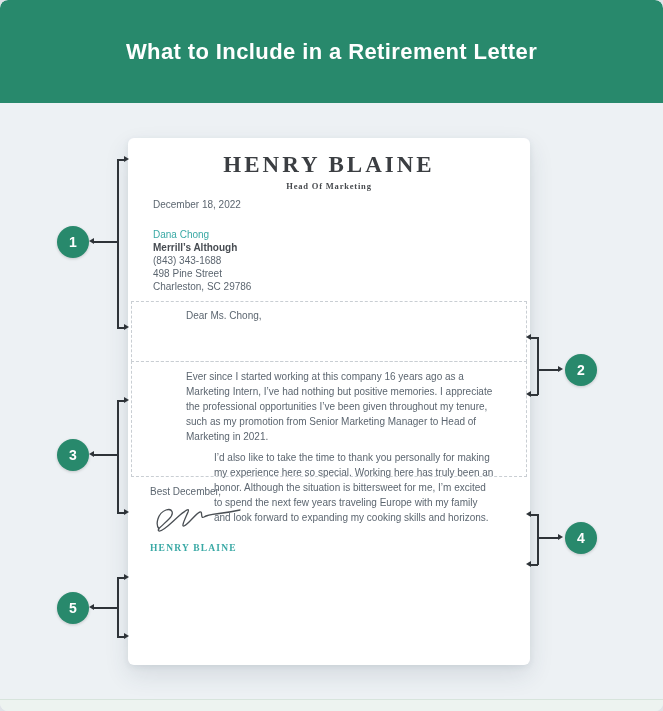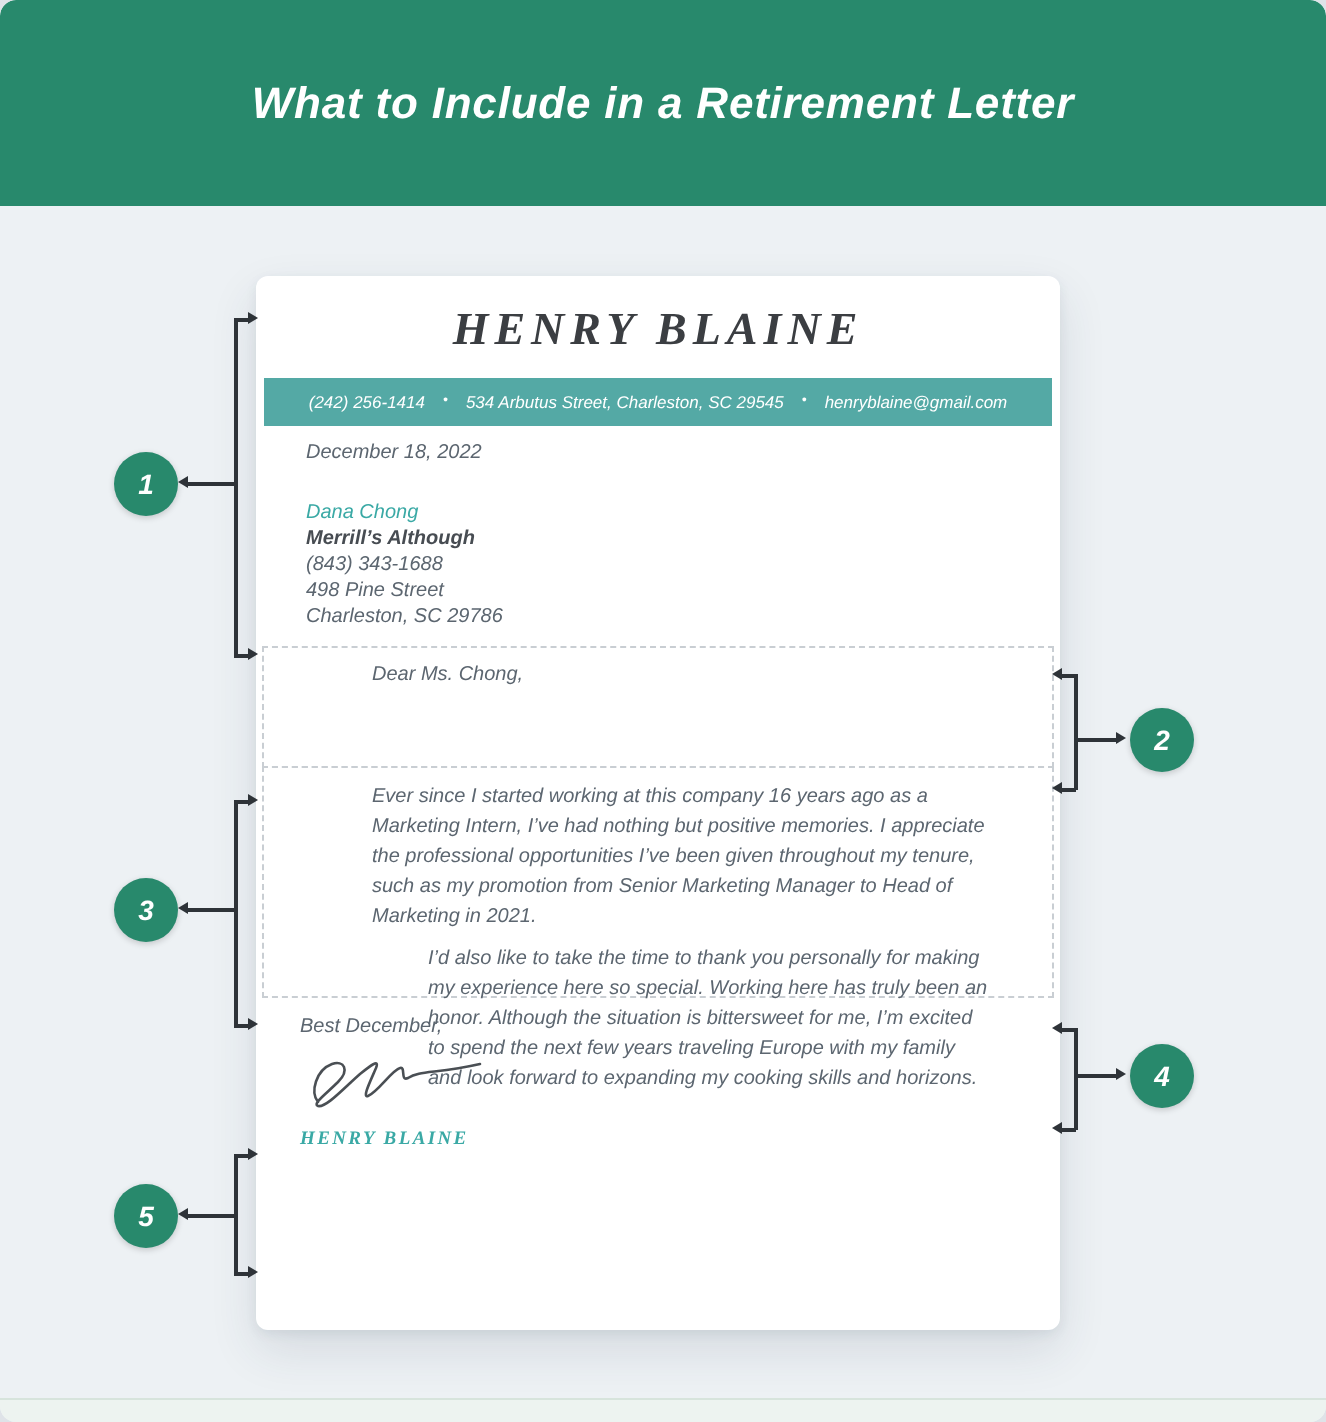--- a/index.html
+++ b/index.html
@@ -1,20 +1,19 @@
 <!DOCTYPE html>
 <html><head>
 <meta charset="utf-8">
 <style>
   html,body{margin:0;padding:0;background:#dfe3e8;}
   .page{
     position:relative;width:663px;height:711px;margin:0 auto;
     background:#edf1f4;border-radius:8px;overflow:hidden;
     font-family:"Liberation Sans",sans-serif;
-    font-style:italic;
   }
   
   .banner{
     height:103px;background:#28896c;border-radius:8px 8px 0 0;
     display:flex;align-items:center;justify-content:center;
   }
   .banner h1{
     margin:0;color:#ffffff;font-size:22px;font-weight:bold;letter-spacing:.4px;
   }
   
@@ -87,28 +86,22 @@
 <div class="page">
 
   <div class="banner">
     <h1>What to Include in a Retirement Letter</h1>
   </div>
 
   <div class="canvas">
 
     <div class="card">
       <div class="lname">HENRY BLAINE</div>
+      <div class="lrole">Head Of Marketing</div>
 
-      <div class="contactbar">
-        <span>(242) 256-1414</span>
-        <span class="dot">•</span>
-        <span>534 Arbutus Street, Charleston, SC 29545</span>
-        <span class="dot">•</span>
-        <span>henryblaine@gmail.com</span>
-      </div>
 
       <div class="infoblock">
         <div class="ldate">December 18, 2022</div>
         <div class="recipient">
           <div class="rec-name">Dana Chong</div>
           <div class="rec-co">Merrill’s Although</div>
           <div>(843) 343-1688</div>
           <div>498 Pine Street</div>
           <div>Charleston, SC 29786</div>
         </div>

